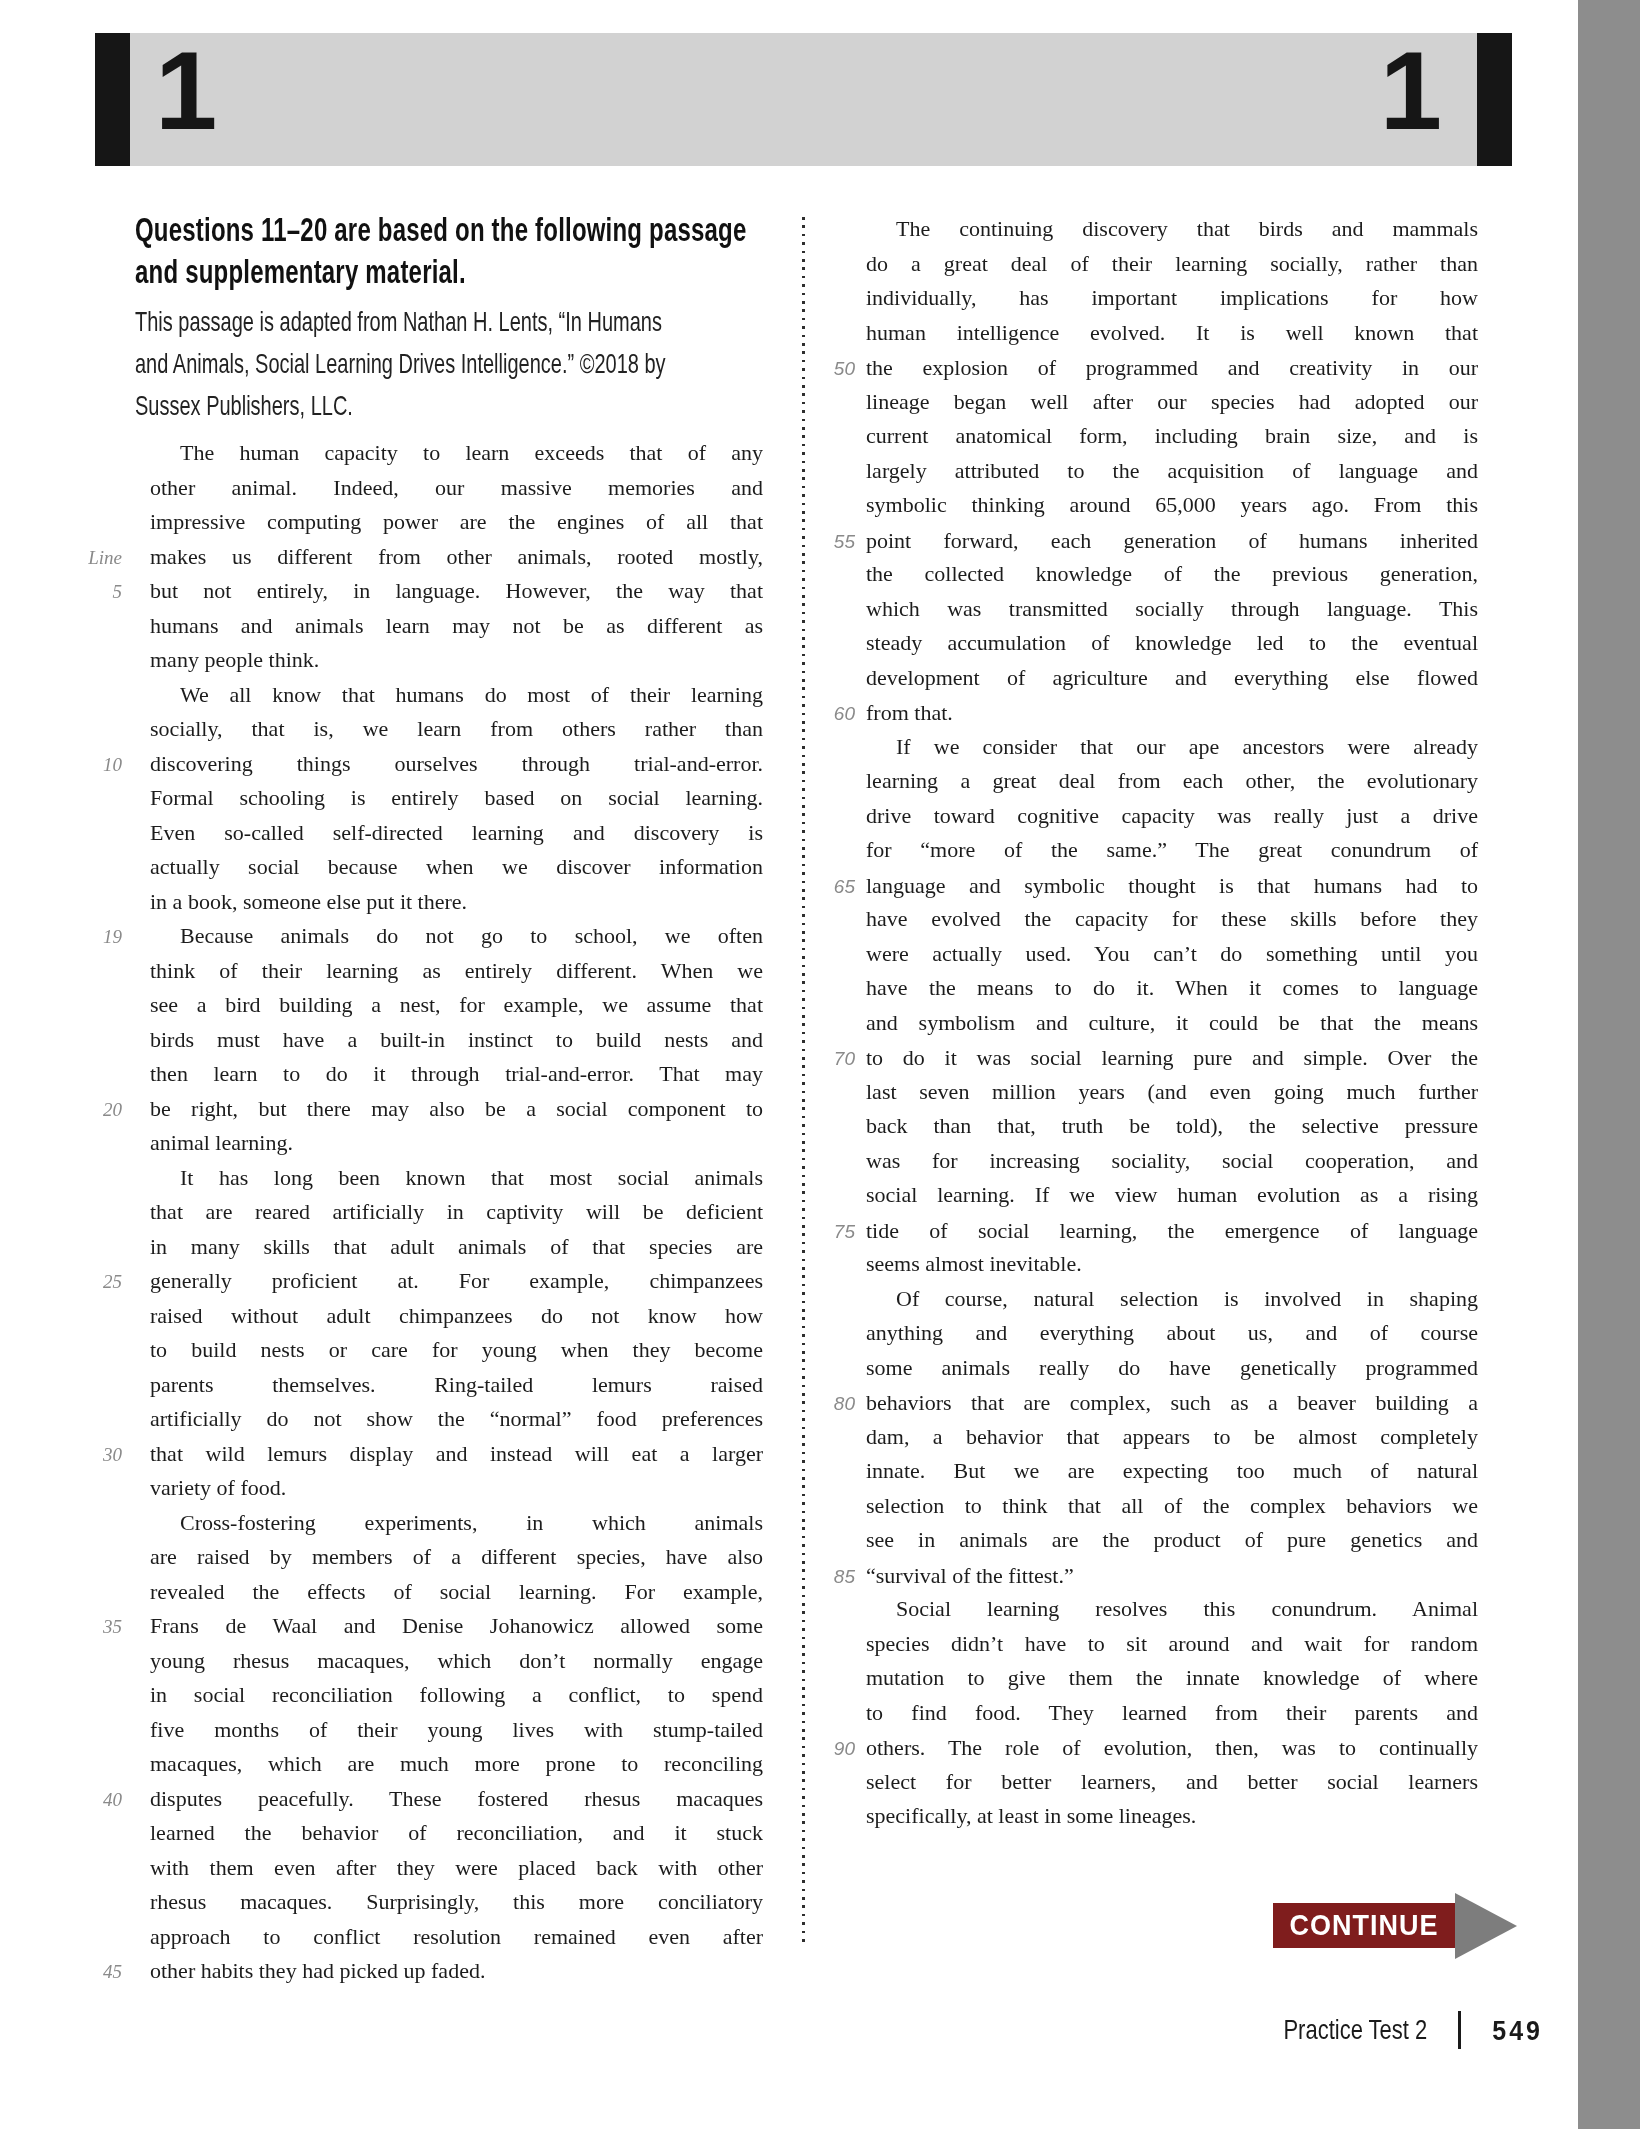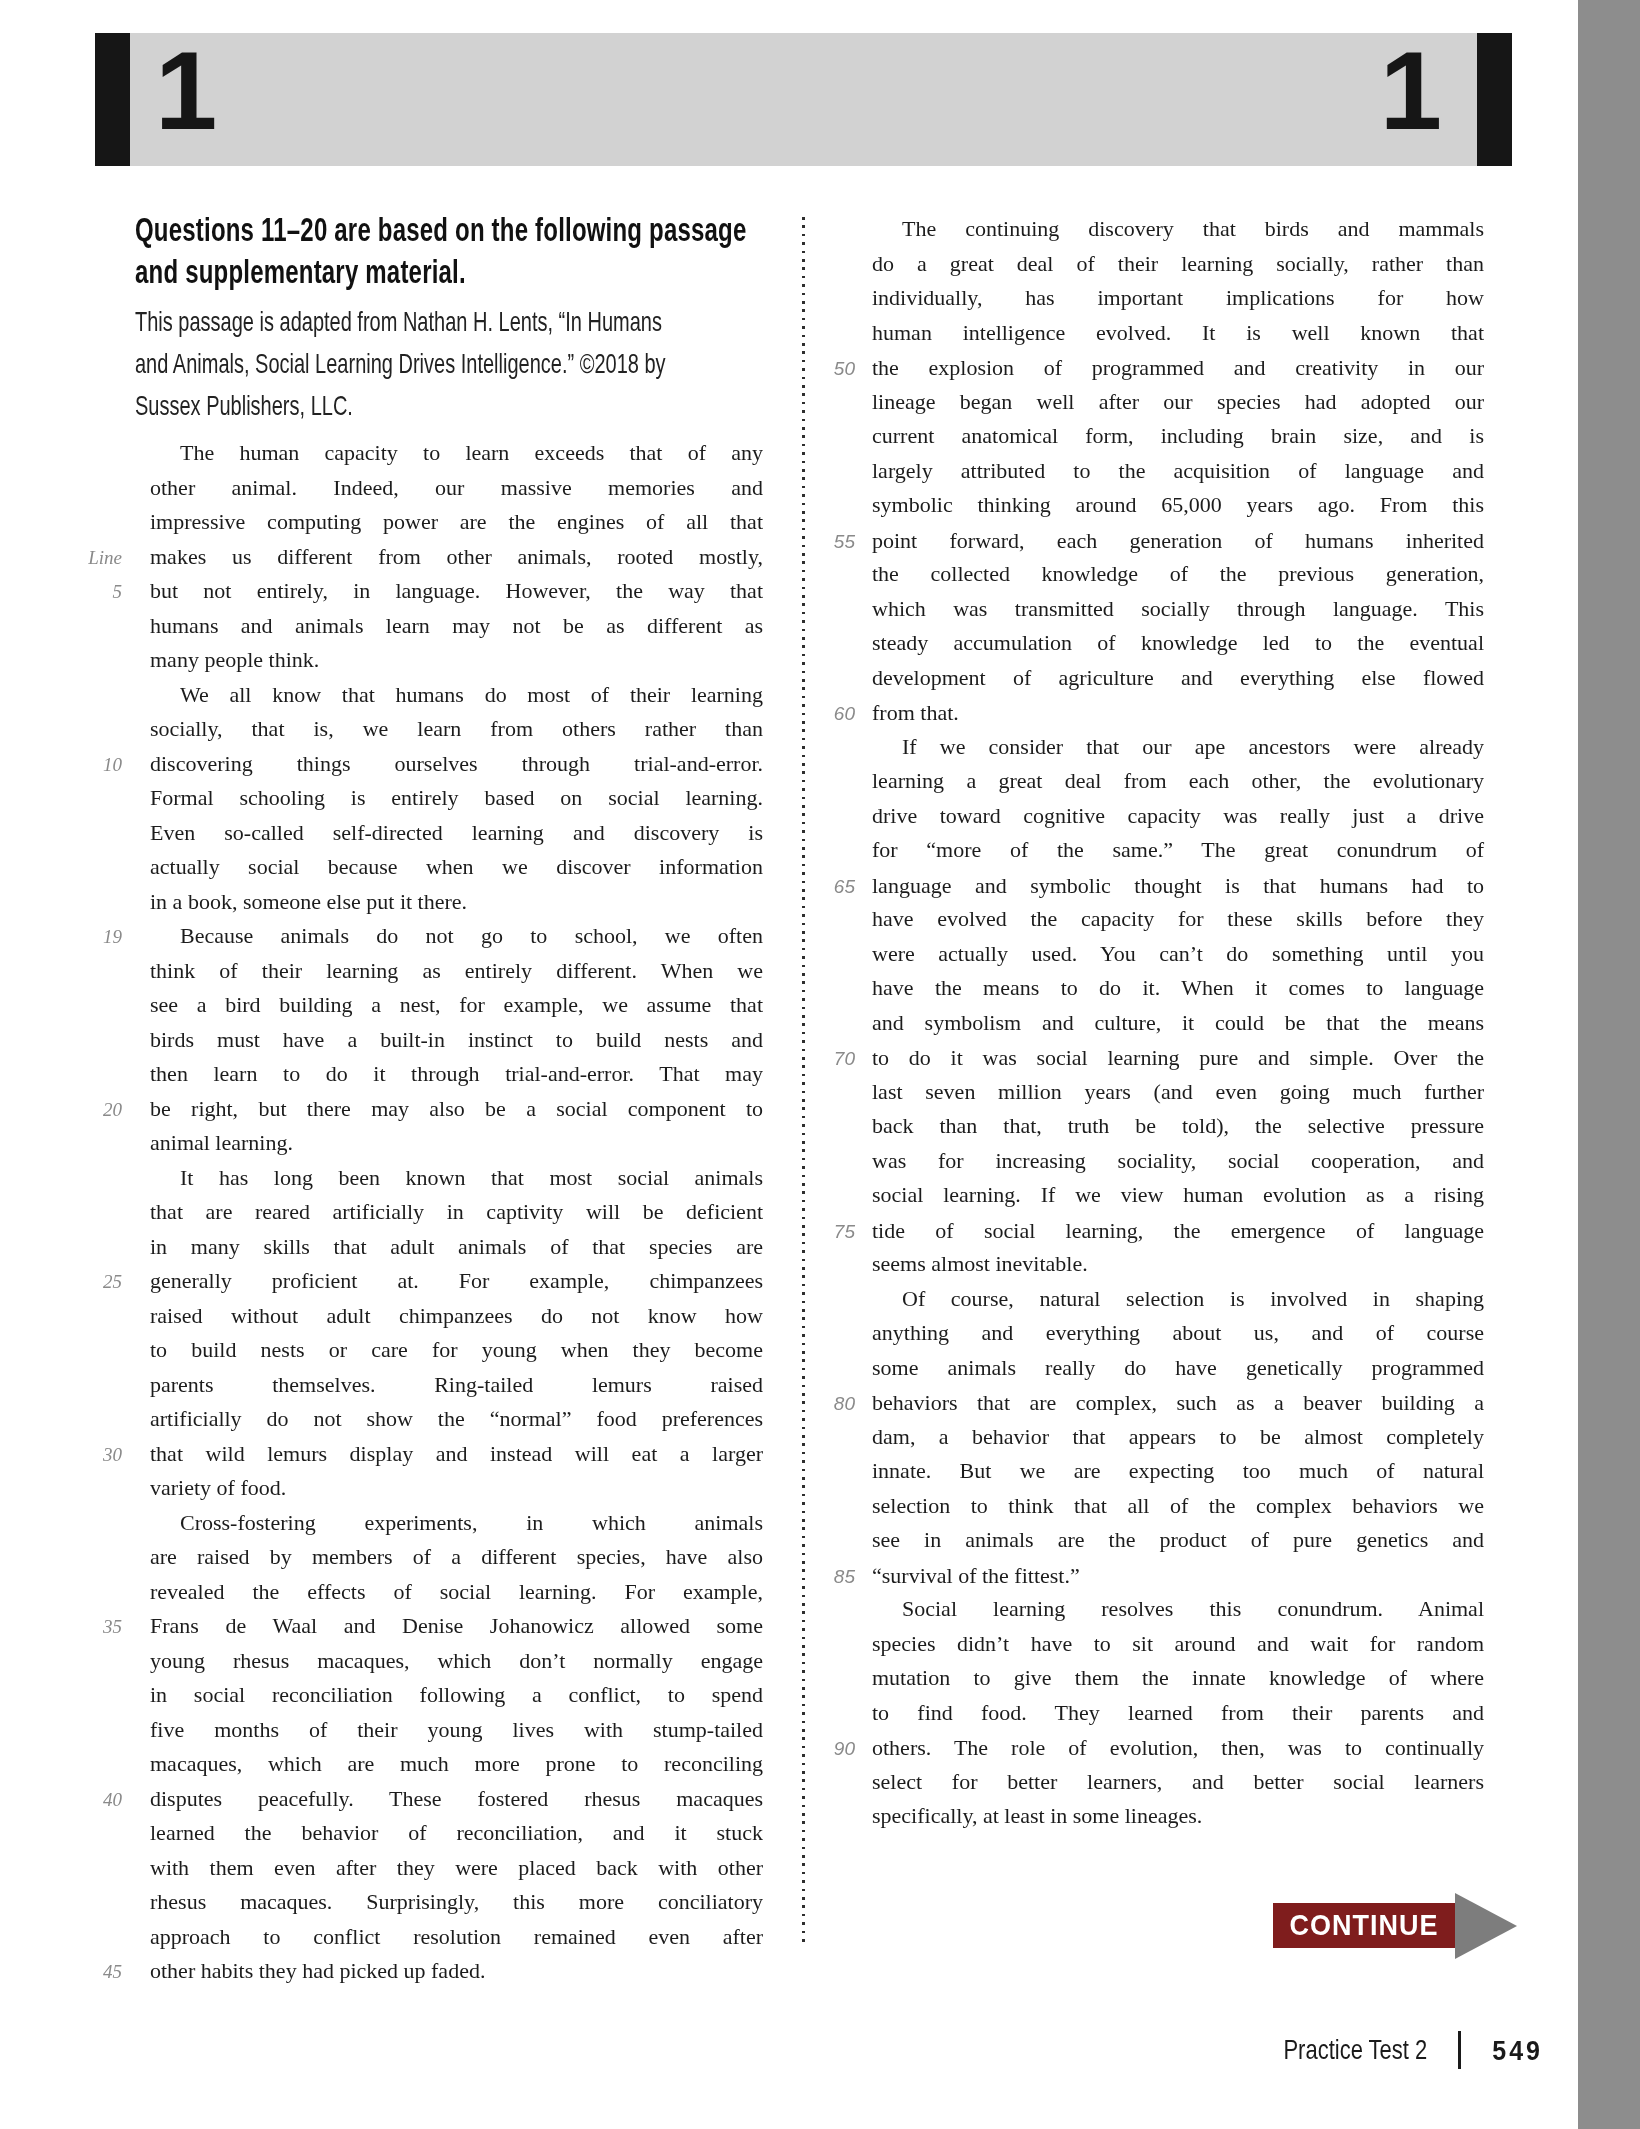--- a/index.html
+++ b/index.html
@@ -43,21 +43,21 @@
     flex:none; text-align:right; color:#8a8a8a;
     font-family:"Liberation Sans", sans-serif; font-style:italic; font-size:19px;
   }
   .pcol.left  .gut { width:62px;font-family:Liberation Serif, serif; }
   .pcol.right .gut { width:65px;margin-top:8px; }
   .txt {
     flex:none; box-sizing:border-box; font-size:22px; line-height:34.5px;
     text-align:justify; text-align-last:justify; text-justify:inter-word; color:#1c1c1c;
   }
   .pcol.left  .txt { width:613px; margin-left:28px; }
-  .pcol.right .txt { width:612px; margin-left:17px; }
+  .pcol.right .txt { width:612px; margin-left:11px; }
   .txt.indent { padding-left:30px; }
   .txt.end { text-align-last:left; }
 
   
   .divider {
     position:absolute; left:802px; top:217px; width:3px; height:1726px;
     background-image:repeating-linear-gradient(to bottom, #2e2e2e 0px, #2e2e2e 2.6px, transparent 2.6px, transparent 8.4px);
   }
 
   
@@ -71,21 +71,21 @@
     letter-spacing:1px; transform:scaleY(1.12); transform-origin:center;
   }
   .continue-head {
     position:absolute; left:182px; top:-10px; width:0; height:0;
     border-top:33px solid transparent; border-bottom:33px solid transparent; border-left:62px solid #7d7d7d;
   }
 
   
   .footer {
     position:absolute; right:97px; top:2008px; height:44px;
-    display:flex; align-items:center; gap:31px;margin-top:20px;
+    display:flex; align-items:center; gap:31px;
   }
   .footer-label {
     font-family:"Liberation Sans", sans-serif; font-size:22px; color:#1a1a1a;
     transform:scaleY(1.25); transform-origin:center;
   }
   .footer-rule { width:3px; height:38px; background:#1a1a1a; }
   .footer-page {
     font-family:"Liberation Sans", sans-serif; font-weight:bold; font-size:25px; color:#1a1a1a;
     letter-spacing:3px; transform:scaleY(1.1); transform-origin:center;
   }

